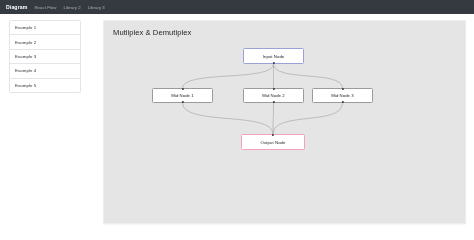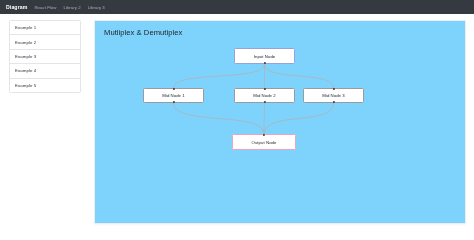--- a/index.html
+++ b/index.html
@@ -72,25 +72,25 @@
     background: #ffffff;
     white-space: nowrap;
     letter-spacing: 0.05px;
   }
   .list-item:last-child {
     border-bottom: none;
   }
 
   
   .canvas-panel {
-    margin-left: 13px;
+    margin-left: 22px;
     margin-right: 8px;
     flex: 1;
     height: 204px;
-    background: #7dd3fc;
+    background: #e5e5e5;
     border: 1px solid #ededef;
     border-radius: 1px;
     box-shadow: 0 1px 2px rgba(0,0,0,0.045);
     box-sizing: border-box;
     position: relative;
     overflow: hidden;
   }
   .canvas-title {
     font-size: 7.6px;
     color: #1d2125;

